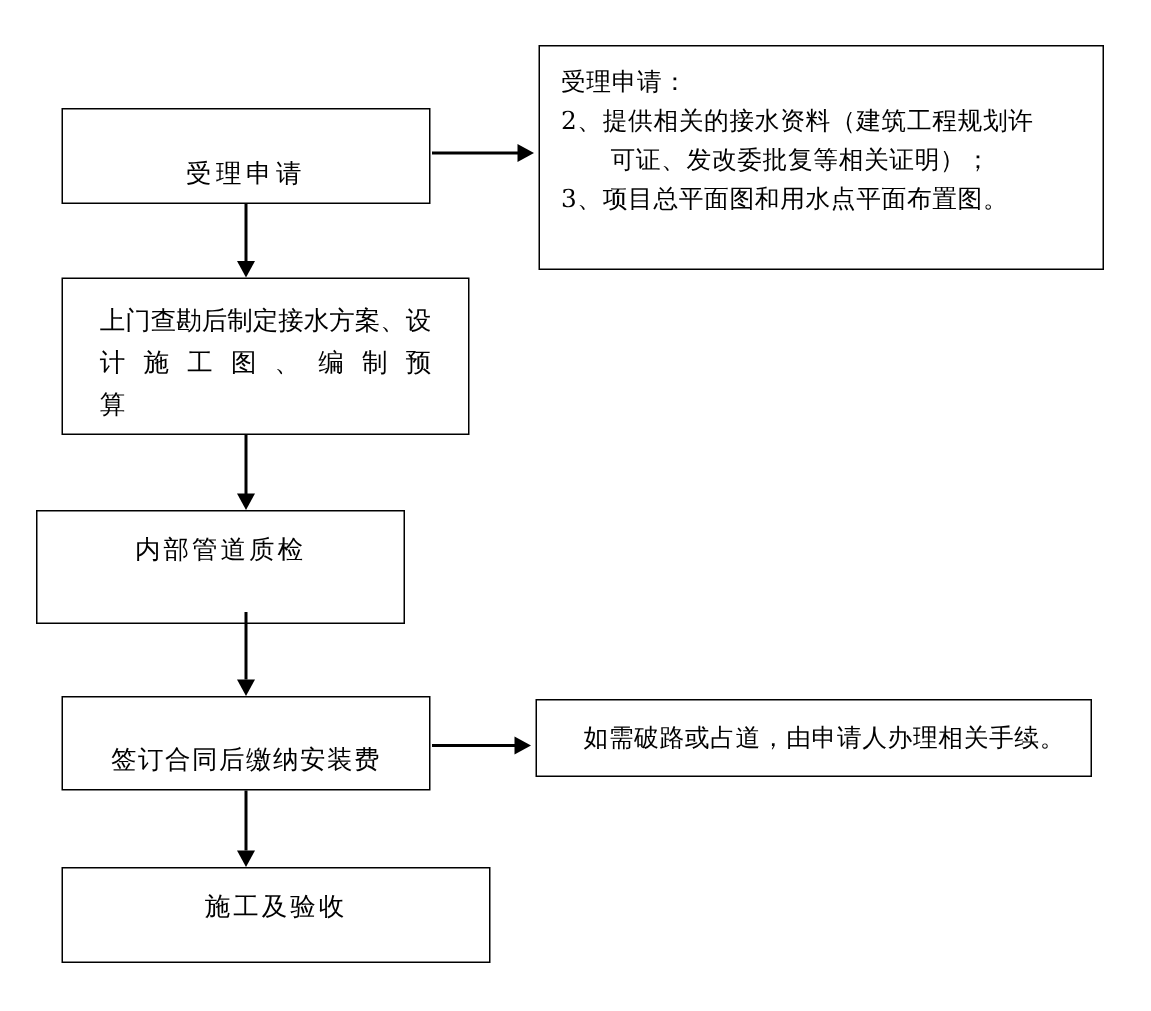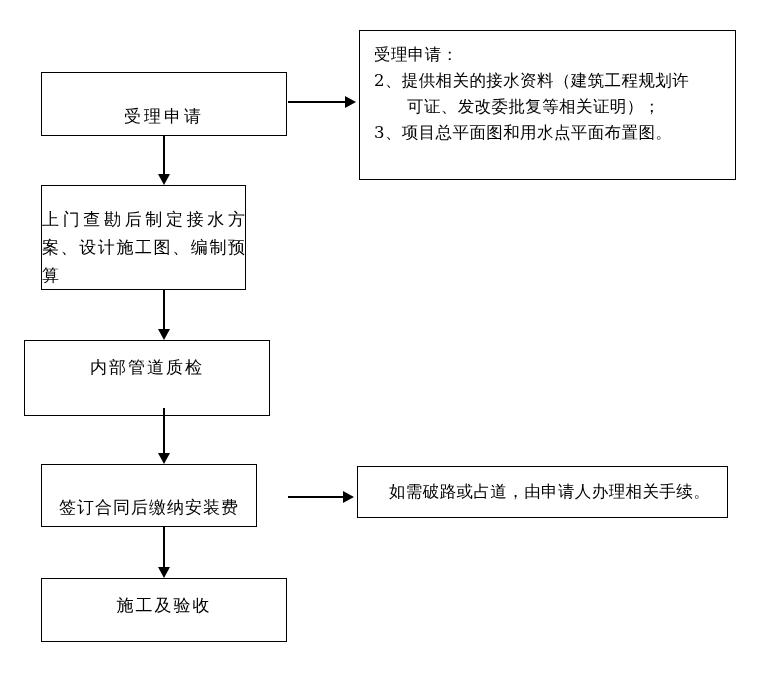--- a/index.html
+++ b/index.html
@@ -35,22 +35,22 @@
     margin-top: 24px;
   }
   
   #node-accept {
     left: 41px; top: 72px; width: 246px; height: 64px;
     align-items: center;
   }
   #node-accept .node-text { letter-spacing: 3px; }
 
   #node-survey {
-    left: 41px; top: 185px; width: 205px; height: 105px;
-    align-items: flex-end;
+    left: 41px; top: 185px; width: 272px; height: 105px;
+    align-items: center;
   }
   #node-survey .node-text {
     width: 221px;
     margin-top: 9px;
     text-align: justify;
     text-align-last: justify;
     letter-spacing: 0px;
   }
   #node-survey .node-text .lastline {
     display: block;
@@ -58,27 +58,27 @@
     text-align-last: left;
   }
 
   #node-inspect {
     left: 24px; top: 340px; width: 246px; height: 76px;
     align-items: flex-start;
   }
   #node-inspect .node-text { margin-top: 12px; letter-spacing: 2px; }
 
   #node-payment {
-    left: 41px; top: 464px; width: 216px; height: 63px;
+    left: 41px; top: 464px; width: 246px; height: 63px;
     align-items: center;
   }
   #node-payment .node-text { letter-spacing: 1px; line-height: 27px; }
 
   #node-construction {
-    left: 41px; top: 578px; width: 246px; height: 64px;
+    left: 41px; top: 578px; width: 286px; height: 64px;
     align-items: flex-start;
   }
   #node-construction .node-text { margin-top: 12px; letter-spacing: 2px; }
 
   
   #note-materials {
     left: 359px; top: 30px; width: 377px; height: 150px;
     justify-content: flex-start;
   }
   #note-permit {

